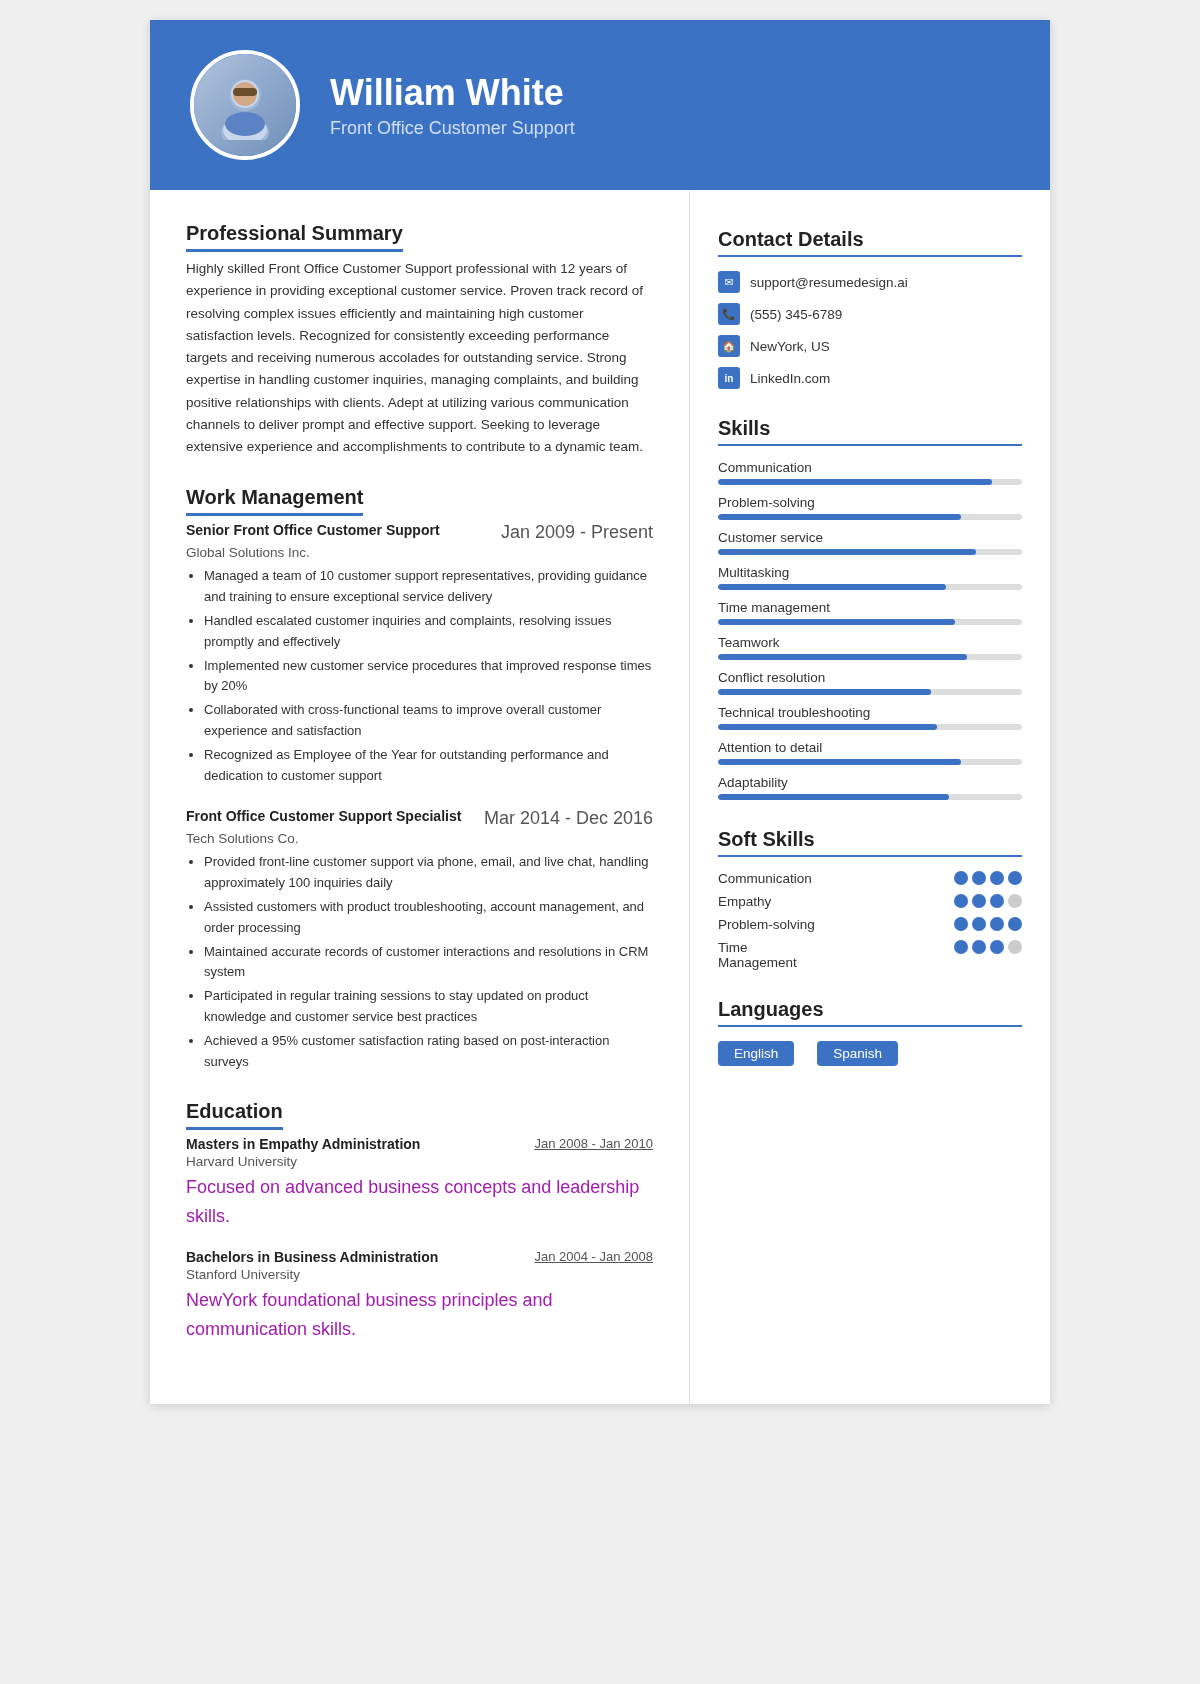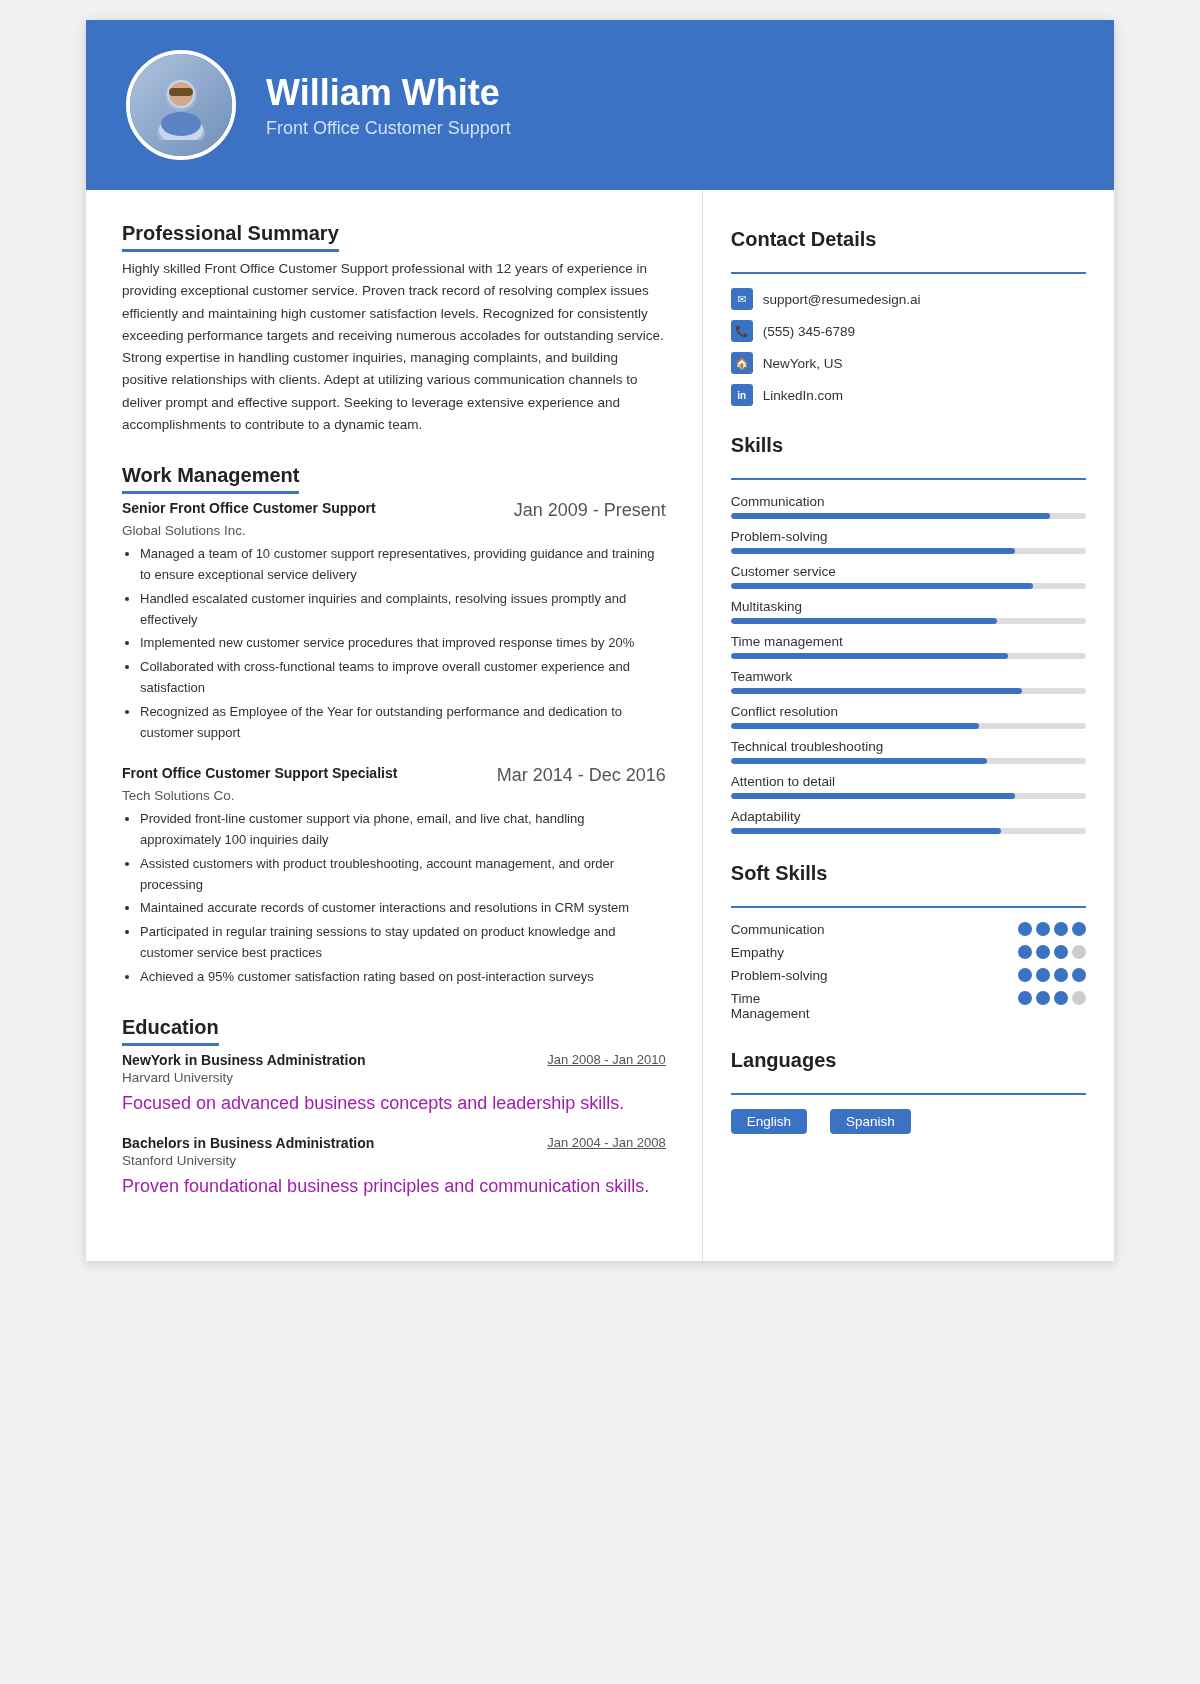--- a/index.html
+++ b/index.html
@@ -6,21 +6,21 @@
     body {
       font-family: Arial, sans-serif;
       background: #f0f0f0;
       display: flex;
       justify-content: center;
       align-items: flex-start;
       min-height: 100vh;
       padding: 20px;
     }
     .resume {
-      width: 1028px;
+      width: 900px;
       background: #fff;
       box-shadow: 0 2px 10px rgba(0,0,0,0.15);
     }
     
     .header {
       background: #3B72C4;
       padding: 30px 40px;
       display: flex;
       align-items: center;
       gap: 30px;
@@ -223,21 +223,21 @@
       padding: 5px 16px;
       border-radius: 4px;
       font-size: 13.5px;
       font-weight: 500;
     }
     .right-section-title {
       font-size: 20px;
       font-weight: bold;
       color: #222;
       border-bottom: 2px solid #3B72C4;
-      padding-bottom: 21px;
+      padding-bottom: 4px;
       margin-bottom: 14px;
       margin-top: 6px;
     }
   </style>
 </head>
 <body>
 
 <div class="resume">
 
   <div class="header">
@@ -302,34 +302,34 @@
             <li>Achieved a 95% customer satisfaction rating based on post-interaction surveys</li>
           </ul>
         </div>
       </div>
 
       <div class="section">
         <div class="section-title">Education</div>
 
         <div class="edu-item">
           <div class="edu-header">
-            <span class="edu-degree">NewYork in Business Administration</span>
+            <span class="edu-degree">Masters in Empathy Administration</span>
             <span class="edu-date">Jan 2008 - Jan 2010</span>
           </div>
           <div class="edu-school">Harvard University</div>
           <div class="edu-desc">Focused on advanced business concepts and leadership skills.</div>
         </div>
 
         <div class="edu-item">
           <div class="edu-header">
             <span class="edu-degree">Bachelors in Business Administration</span>
             <span class="edu-date">Jan 2004 - Jan 2008</span>
           </div>
           <div class="edu-school">Stanford University</div>
-          <div class="edu-desc">Proven foundational business principles and communication skills.</div>
+          <div class="edu-desc">NewYork foundational business principles and communication skills.</div>
         </div>
       </div>
 
     </div>
 
     <div class="right-col">
 
       <div class="section">
         <div class="right-section-title">Contact Details</div>
         <div class="contact-item">

